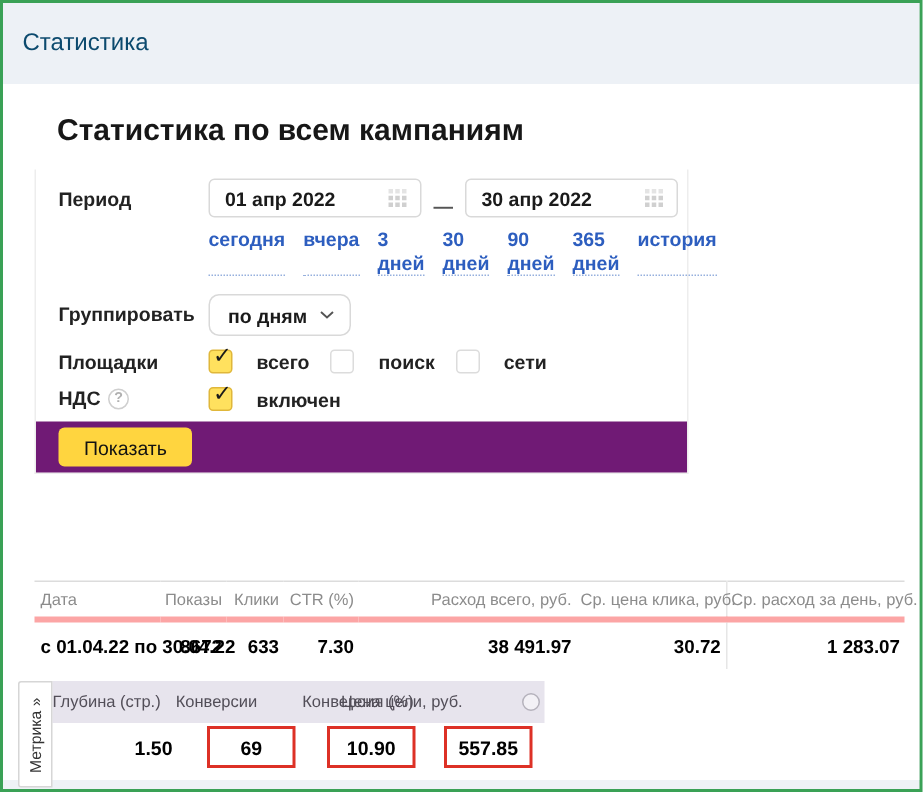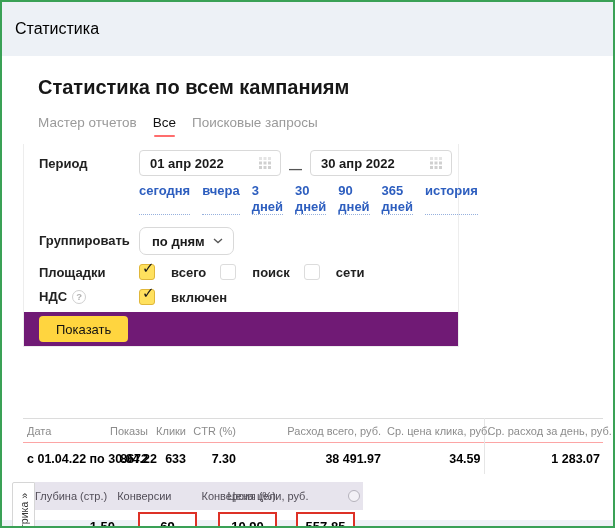--- a/index.html
+++ b/index.html
@@ -8,21 +8,21 @@
     width:615px; height:528px;
     border:2px solid #3aa156;
     background:#eef2f6;
     font-family:"Liberation Sans","DejaVu Sans",sans-serif;
     overflow:hidden;
     position:relative;
   }
   .topbar {
     height:54px; background:#edf1f6;
     display:flex; align-items:center; padding-left:13px;
-    font-size:16px; color:#000000;
+    font-size:16px; color:#0c4a6e;
   }
   .card { background:#fff; height:464px; position:relative; }
   .page-title {
     margin:0; padding:20px 0 0 36px;
     font-size:20px; font-weight:700; color:#171717;
   }
   .tabs { margin:16px 0 0 36px; display:flex; gap:16px; font-size:13.5px; color:#9a9a9a; }
   .tab { cursor:pointer; position:relative; }
   .tab.active { color:#111; }
   .tab.active::after {
@@ -67,21 +67,21 @@
   }
   .submit-strip { background:#701a75; padding:4px 0 4px 15px; margin-top:5px; }
   .show-btn {
     background:#ffd53f; border:none; border-radius:4px; height:26px; padding:0 17px;
     font-size:13px; color:#121212; cursor:pointer; font-family:inherit;
   }
   table.summary {
     margin:71px 0 0 21px; width:580px;
     border-collapse:collapse; table-layout:fixed;
   }
-  table.summary thead tr { border-top:1px solid #dcdcdc; border-bottom:1px solid #fca5a5; }
+  table.summary thead tr { border-top:1px solid #dcdcdc; border-bottom:4px solid #fca5a5; }
   table.summary th {
     font-weight:400; font-size:11px; color:#8c8c8c;
     padding:6px 3px 5px; text-align:right; white-space:nowrap; overflow:visible;
   }
   table.summary td {
     font-size:12.5px; font-weight:700; color:#000;
     padding:9px 3px 8px; text-align:right; white-space:nowrap; overflow:visible;
   }
   table.summary th:first-child, table.summary td:first-child { text-align:left; padding-left:4px; }
   table.summary th:last-child, table.summary td:last-child { border-left:1px solid #e6e6e6; }
@@ -113,25 +113,20 @@
 <body>
 
 <div class="topbar">
   <span>Статистика</span>
 </div>
 
 <div class="card">
 
   <h1 class="page-title">Статистика по всем кампаниям</h1>
 
-  <div class="tabs">
-    <span class="tab">Мастер отчетов</span>
-    <span class="tab active">Все</span>
-    <span class="tab">Поисковые запросы</span>
-  </div>
 
   <div class="form-block">
 
     <div class="form-row">
       <div class="form-label">Период</div>
       <div>
         <div class="date-line">
           <div class="date-input">
             <span>01 апр 2022</span>
             <svg width="14" height="13" viewBox="0 0 14 13">
@@ -245,21 +240,21 @@
         <th>Ср. расход за день, руб.</th>
       </tr>
     </thead>
     <tbody>
       <tr>
         <td>с 01.04.22 по 30.04.22</td>
         <td>8672</td>
         <td>633</td>
         <td>7.30</td>
         <td>38 491.97</td>
-        <td>34.59</td>
+        <td>30.72</td>
         <td>1 283.07</td>
       </tr>
     </tbody>
   </table>
 
   <div class="metrika">
     <div class="metrika-tab">
       <span>Метрика »</span>
     </div>
     <div class="metrika-table">

